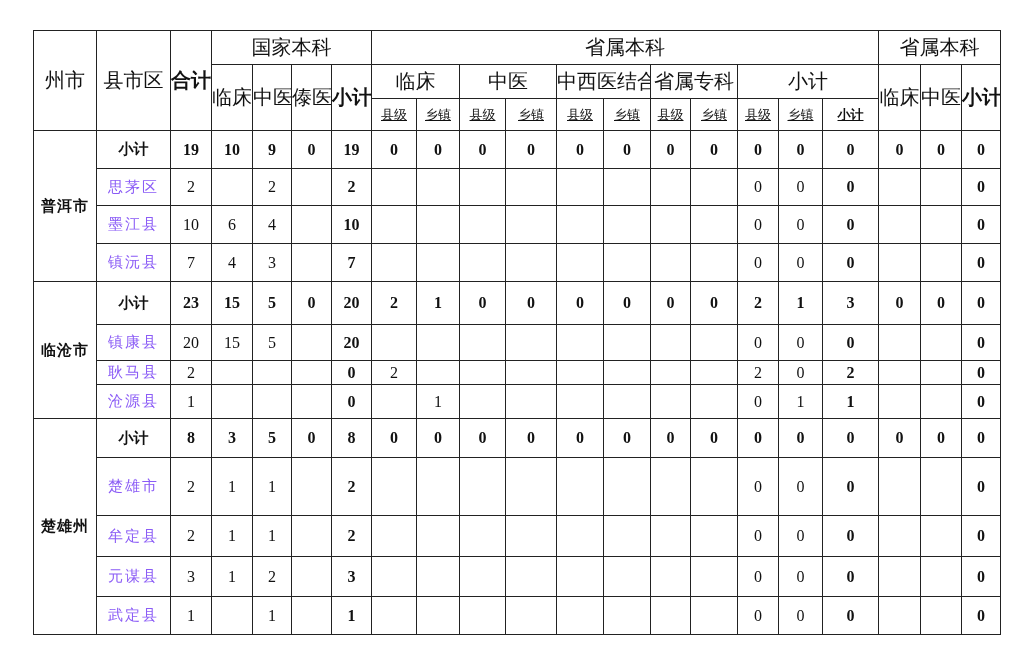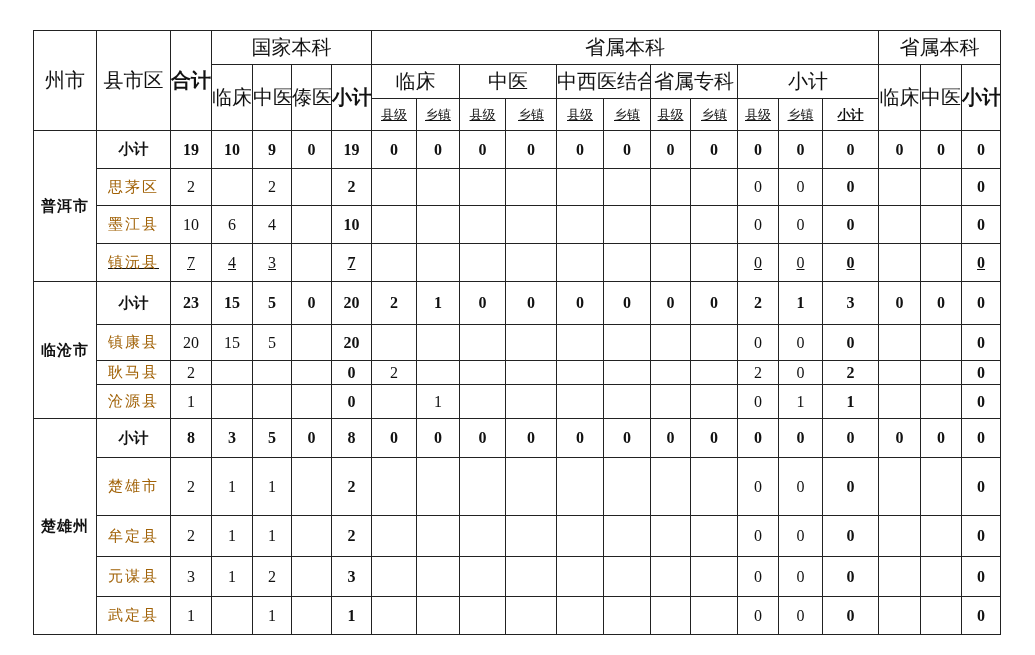--- a/index.html
+++ b/index.html
@@ -15,21 +15,21 @@
     border: 1.3px solid #222;
     text-align: center;
     vertical-align: middle;
     padding: 0;
     overflow: hidden;
     white-space: nowrap;
   }
   th { font-family: "DejaVu Sans", "Liberation Sans", sans-serif; font-weight: normal; font-size: 20px; }
   th.sm { font-size: 13px; text-decoration: underline; }
   th.bold, td.bold-sans { font-weight: bold; }
-  td.name { font-family: "DejaVu Serif", "Liberation Serif", serif; font-size: 15px; color: #a16207; letter-spacing: 2px; }
+  td.name { font-family: "DejaVu Serif", "Liberation Serif", serif; font-size: 15px; color: #8b5cf6; letter-spacing: 2px; }
   td.city { font-family: "DejaVu Serif", "Liberation Serif", serif; font-weight: bold; font-size: 15px; letter-spacing: 1px; }
   td.sub-label { font-family: "DejaVu Sans", "Liberation Sans", sans-serif; font-weight: bold; font-size: 15px; }
   td.num { font-family: "Liberation Serif", "DejaVu Serif", serif; font-size: 16px; }
   td.num.b { font-weight: bold; }
   tr.r-head1 { height: 34px; }
   tr.r-head2 { height: 34px; }
   tr.r-head3 { height: 32px; }
 </style>
 </head>
 <body>
@@ -156,21 +156,21 @@
         <td class="num"></td>
         <td class="num"></td>
         <td class="num"></td>
         <td class="num">0</td>
         <td class="num">0</td>
         <td class="num b">0</td>
         <td class="num"></td>
         <td class="num"></td>
         <td class="num b">0</td>
       </tr>
-      <tr style="height: 38px; text-decoration: underline;">
+      <tr style="height: 38px;">
         <td class="name">镇沅县</td>
         <td class="num">7</td>
         <td class="num">4</td>
         <td class="num">3</td>
         <td class="num"></td>
         <td class="num b">7</td>
         <td class="num"></td>
         <td class="num"></td>
         <td class="num"></td>
         <td class="num"></td>

